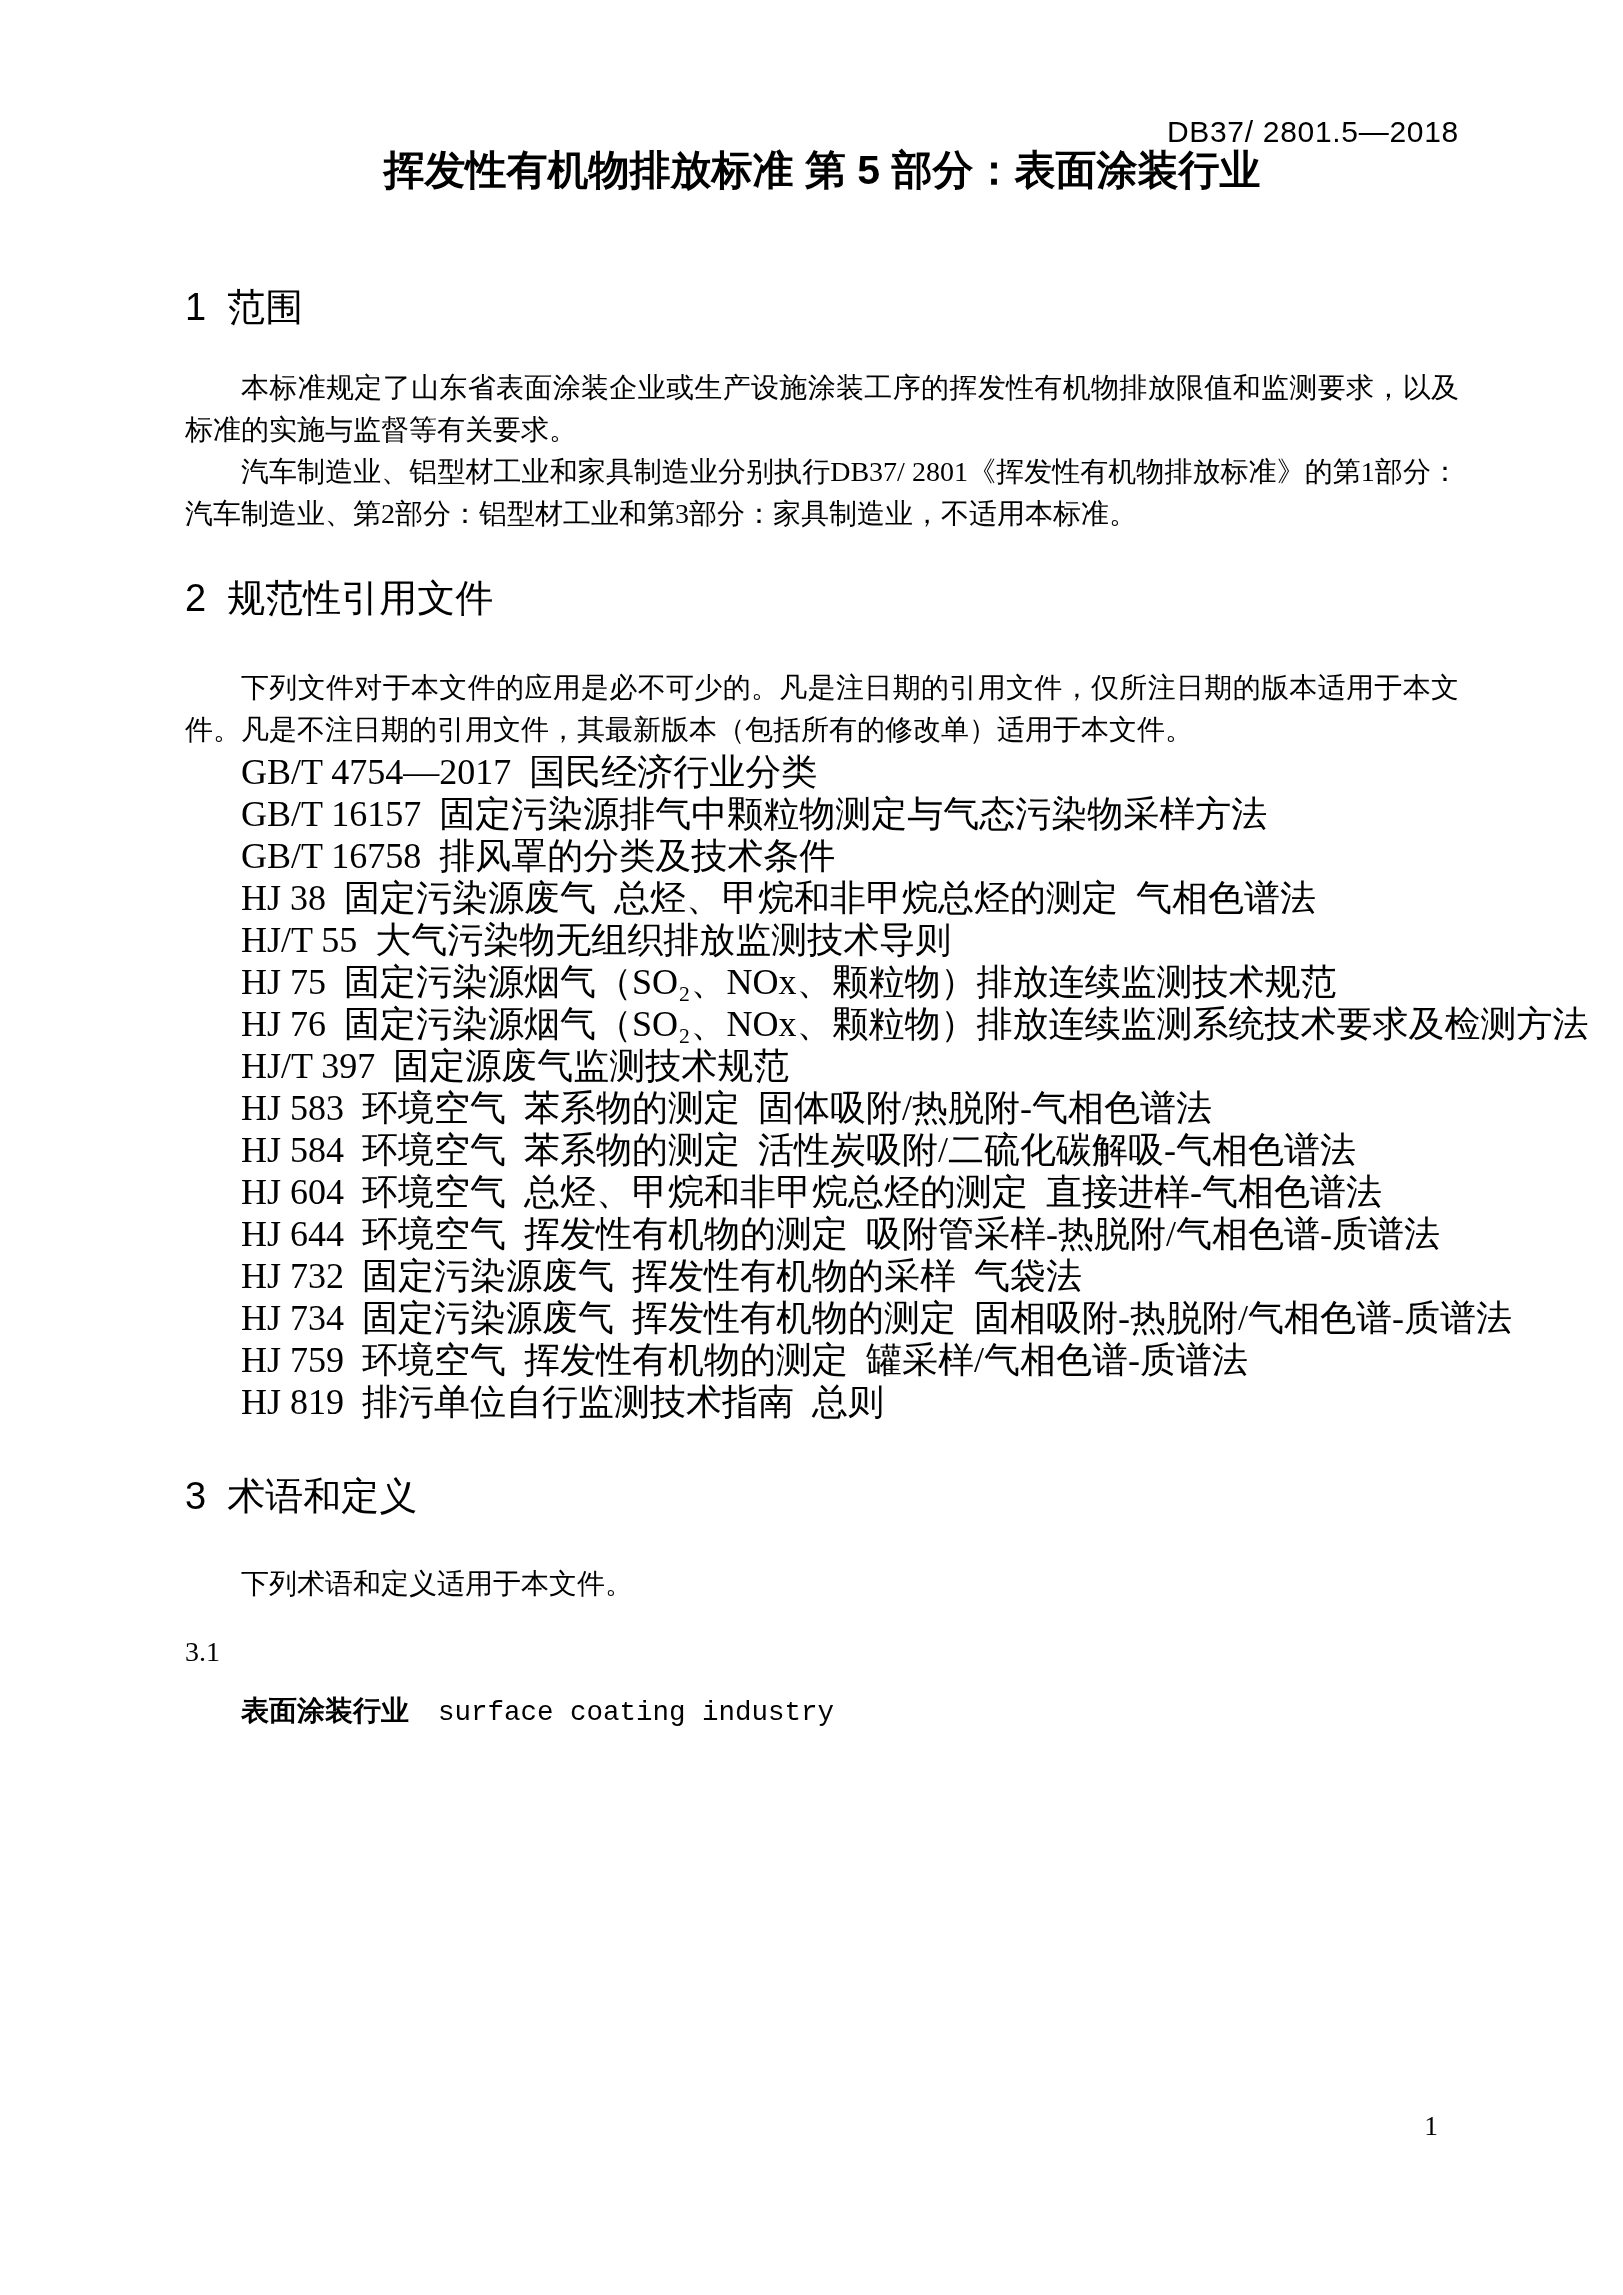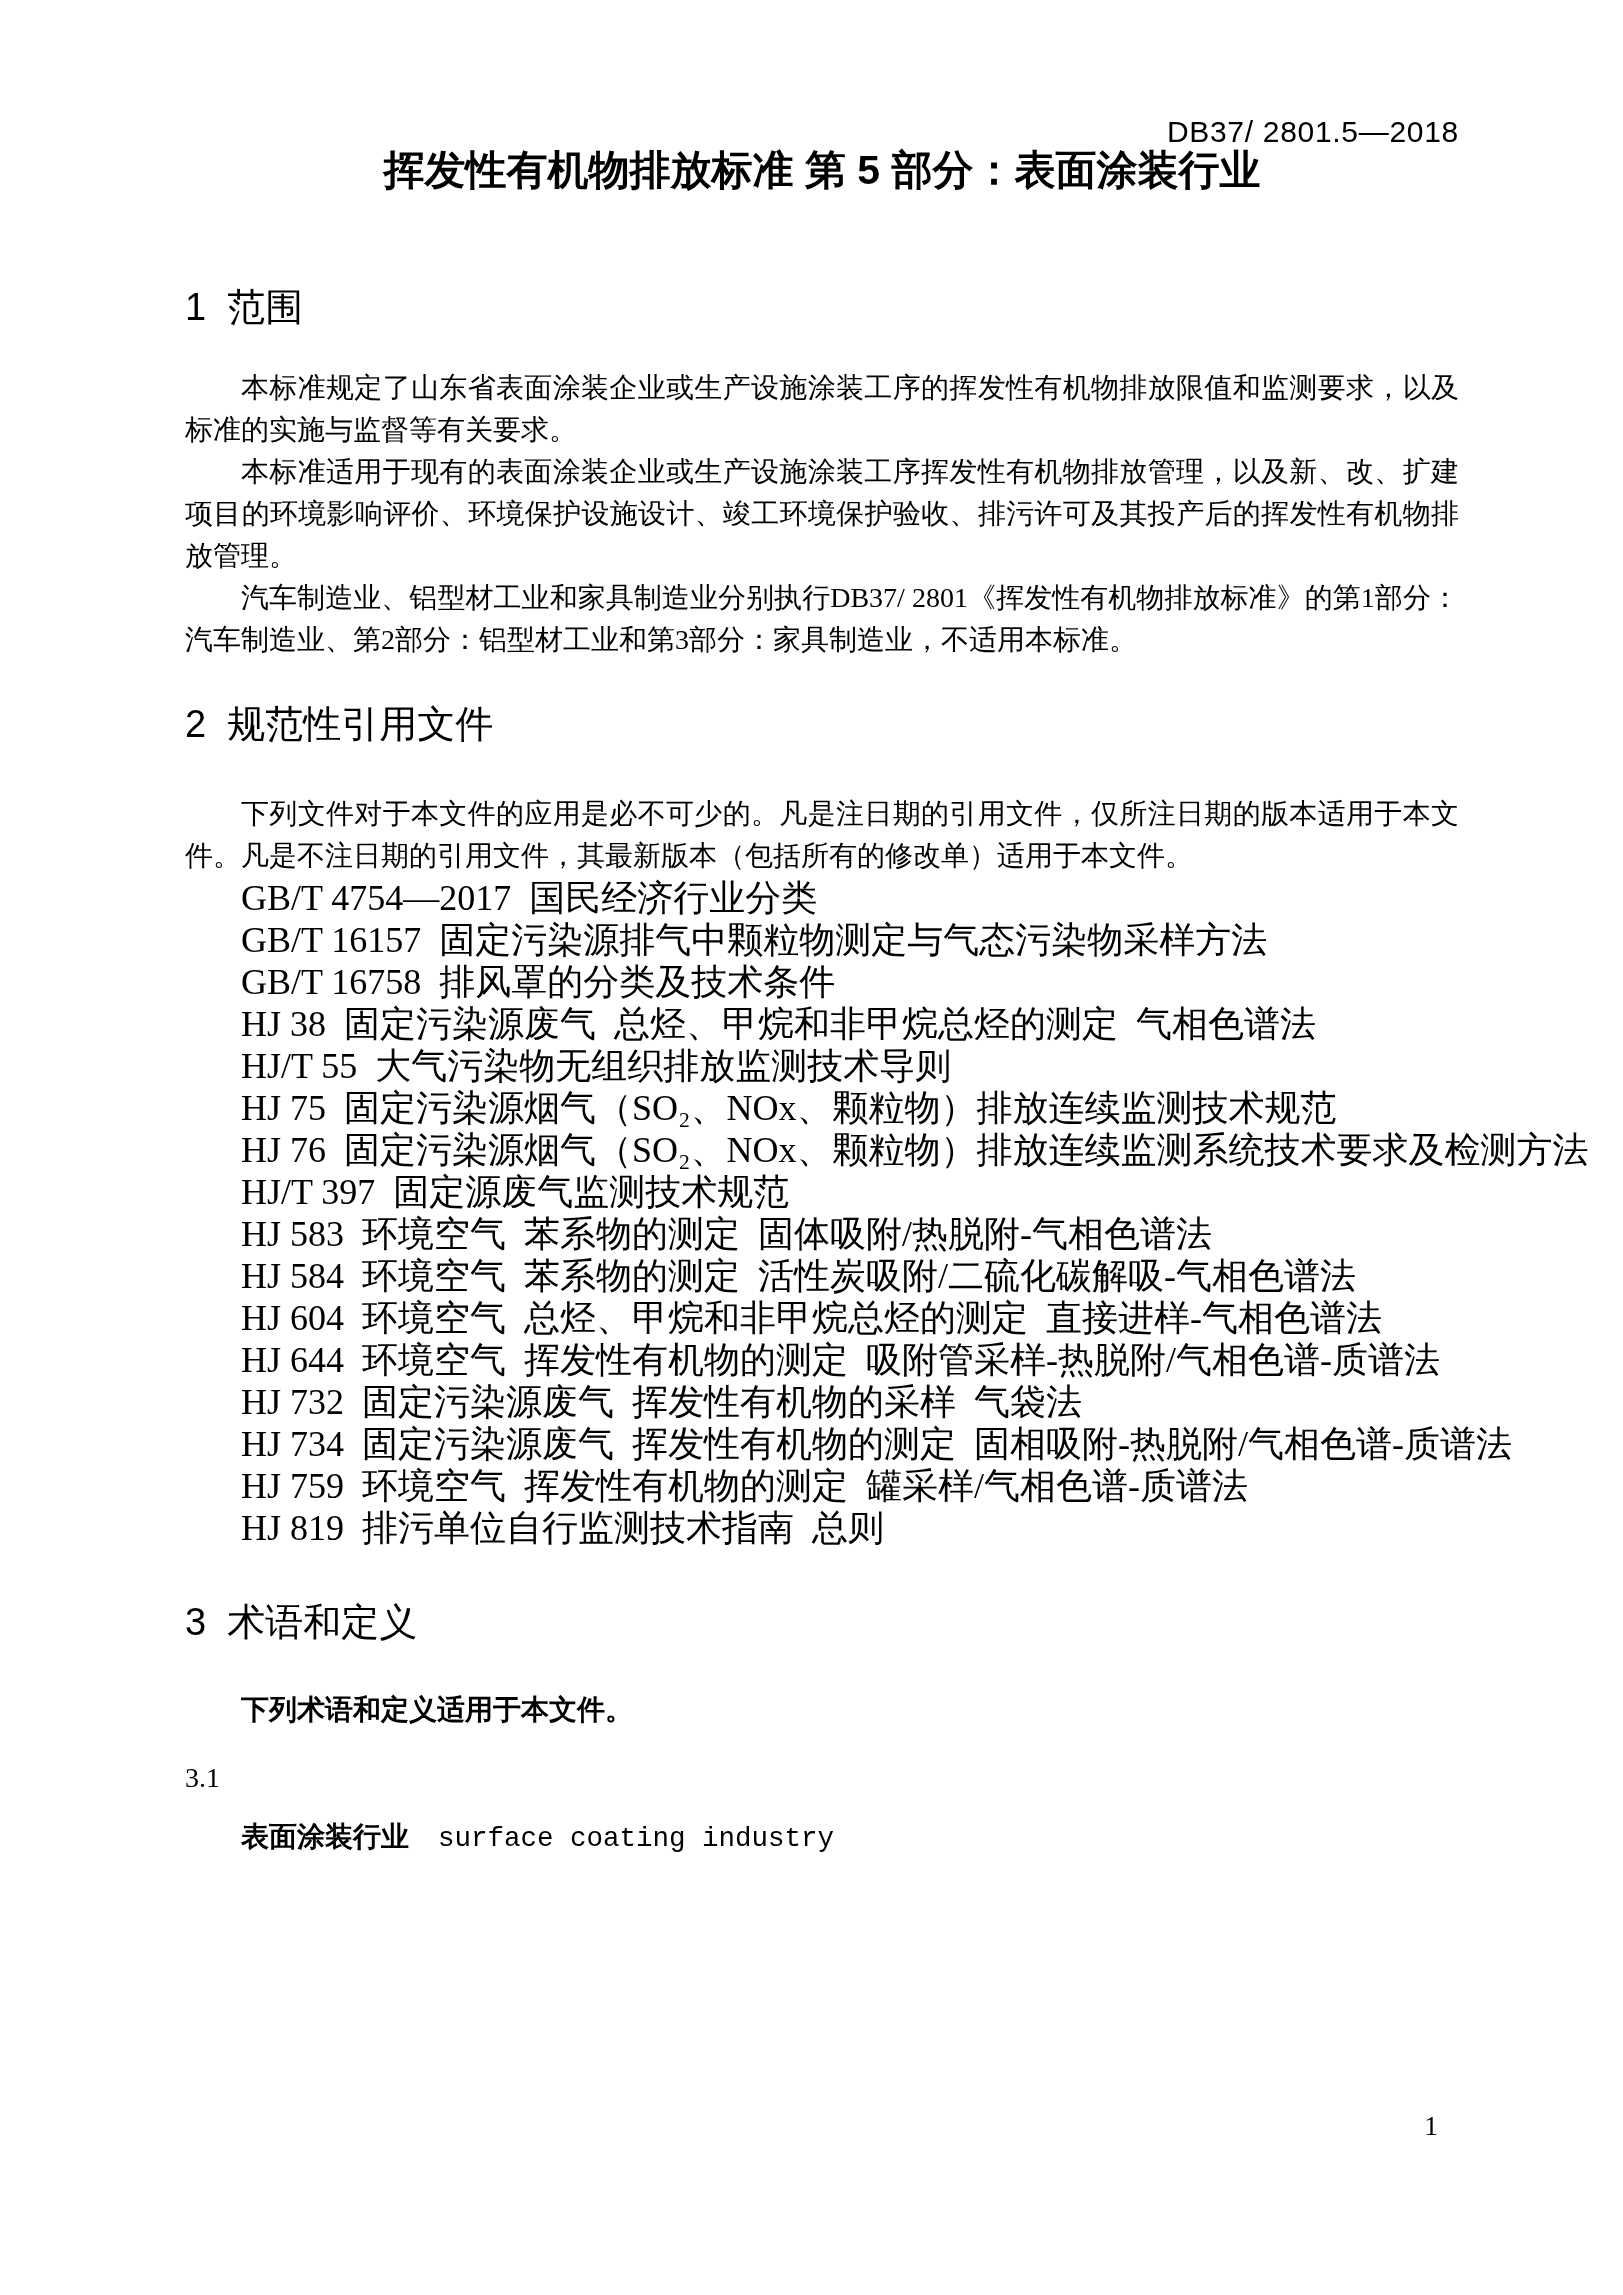--- a/index.html
+++ b/index.html
@@ -50,21 +50,21 @@
     white-space: pre-wrap;
   }
   .s2-intro { margin-top: 52px; }
   .ref-list { margin-top: 0; }
   .ref-item {
     font-size: 36px;
     line-height: 42px;
     padding-left: 56px;
     white-space: pre;
   }
-  .s3-intro { margin-top: 50px; font-weight: bold; }
+  .s3-intro { margin-top: 50px; }
   .term-number {
     margin-top: 26px;
     font-size: 28px;
     line-height: 42px;
   }
   .term-line {
     margin-top: 17px;
     font-size: 28px;
     line-height: 42px;
     padding-left: 56px;
@@ -93,21 +93,20 @@
 <div class="page">
 
   <div class="doc-number">DB37/ 2801.5—2018</div>
 
   <div class="title">挥发性有机物排放标准 第 5 部分：表面涂装行业</div>
 
   <div class="sec-heading h1-s1">1  范围</div>
 
   <div class="para-block">
     <p class="body-para">本标准规定了山东省表面涂装企业或生产设施涂装工序的挥发性有机物排放限值和监测要求，以及标准的实施与监督等有关要求。</p>
-    <p class="body-para">本标准适用于现有的表面涂装企业或生产设施涂装工序挥发性有机物排放管理，以及新、改、扩建项目的环境影响评价、环境保护设施设计、竣工环境保护验收、排污许可及其投产后的挥发性有机物排放管理。</p>
     <p class="body-para">汽车制造业、铝型材工业和家具制造业分别执行DB37/ 2801《挥发性有机物排放标准》的第1部分：汽车制造业、第2部分：铝型材工业和第3部分：家具制造业，不适用本标准。</p>
   </div>
 
   <div class="sec-heading h2-s2">2  规范性引用文件</div>
 
   <p class="body-para s2-intro">下列文件对于本文件的应用是必不可少的。凡是注日期的引用文件，仅所注日期的版本适用于本文件。凡是不注日期的引用文件，其最新版本（包括所有的修改单）适用于本文件。</p>
 
   <div class="ref-list">
     <div class="ref-item">GB/T 4754—2017  国民经济行业分类</div>
     <div class="ref-item">GB/T 16157  固定污染源排气中颗粒物测定与气态污染物采样方法</div>

